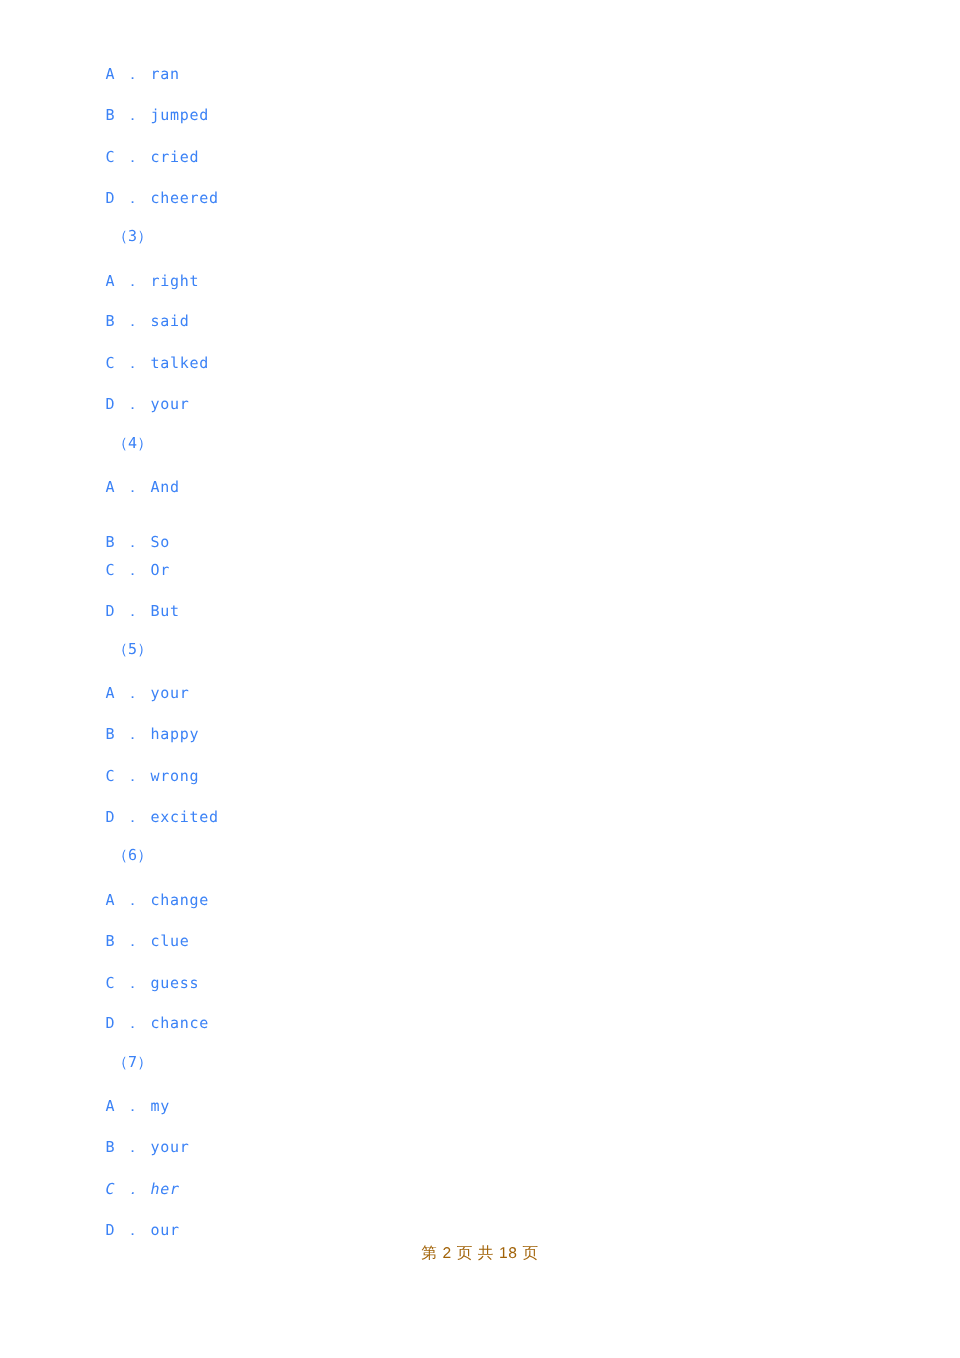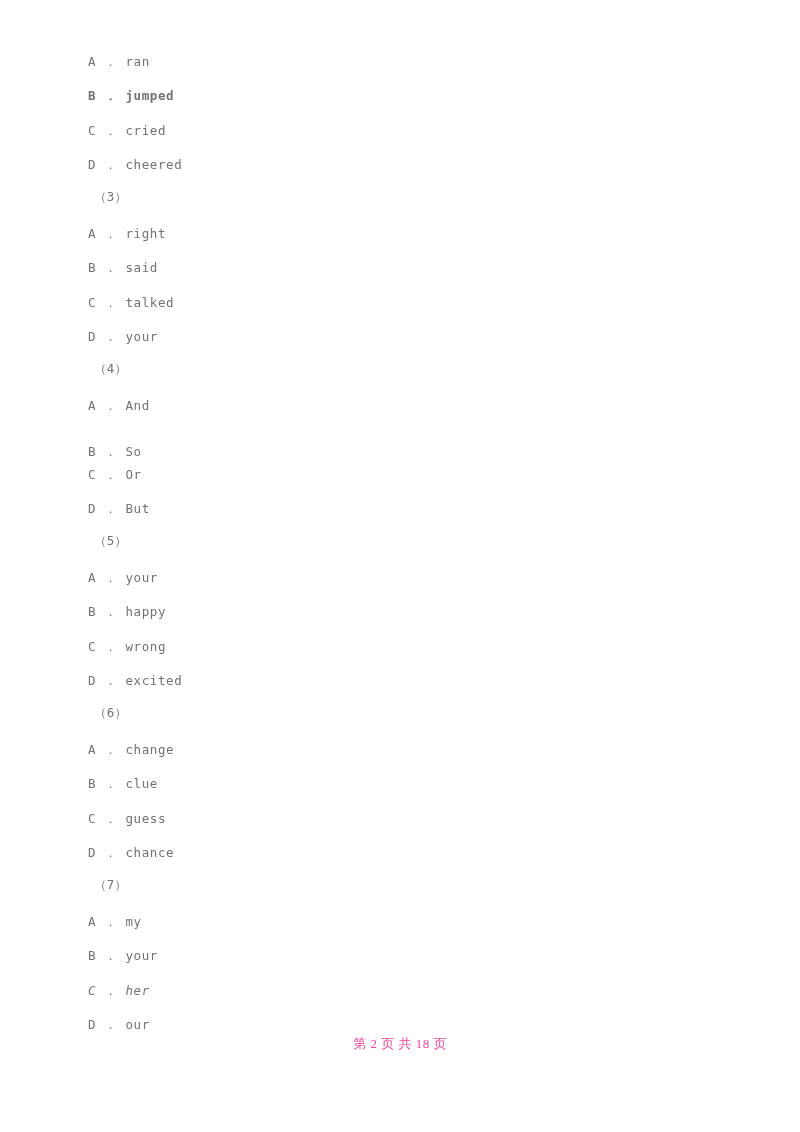--- a/index.html
+++ b/index.html
@@ -21,51 +21,51 @@
     top: 0;
     width: 800px;
   }
   .line {
     position: absolute;
     left: 88px;
     white-space: pre;
     font-family: "DejaVu Sans Mono", "Liberation Mono", monospace;
     font-size: 12.5px;
     line-height: 16px;
-    color: #737373;
+    color: #3b82f6;
     letter-spacing: 0.6px;
   }
   .line.option {
     left: 88px;
   }
   .line.group {
     left: 94px;
     letter-spacing: 0.2px;
   }
   .footer {
     position: absolute;
     top: 1035px;
     left: 0;
     width: 800px;
     text-align: center;
     white-space: pre;
-    font-family: Liberation Serif, serif;
+    font-family: Liberation Sans, sans-serif;
     font-size: 13px;
     line-height: 18px;
-    color: #ec4899;
+    color: #a16207;
     letter-spacing: 0.5px;
   }
 </style>
 </head>
 <body>
 
 <div class="page">
   <div class="content">
       <div class="line option" style="top: 54px;">A ． ran</div>
-      <div class="line option" style="top: 88px; font-weight: bold;">B ． jumped</div>
+      <div class="line option" style="top: 88px;">B ． jumped</div>
       <div class="line option" style="top: 123px;">C ． cried</div>
       <div class="line option" style="top: 157px;">D ． cheered</div>
       <div class="line group" style="top: 189px;">（3）</div>
       <div class="line option" style="top: 226px;">A ． right</div>
       <div class="line option" style="top: 260px;">B ． said</div>
       <div class="line option" style="top: 295px;">C ． talked</div>
       <div class="line option" style="top: 329px;">D ． your</div>
       <div class="line group" style="top: 361px;">（4）</div>
       <div class="line option" style="top: 398px;">A ． And</div>
       <div class="line option" style="top: 432px; margin-top: 12px;">B ． So</div>

